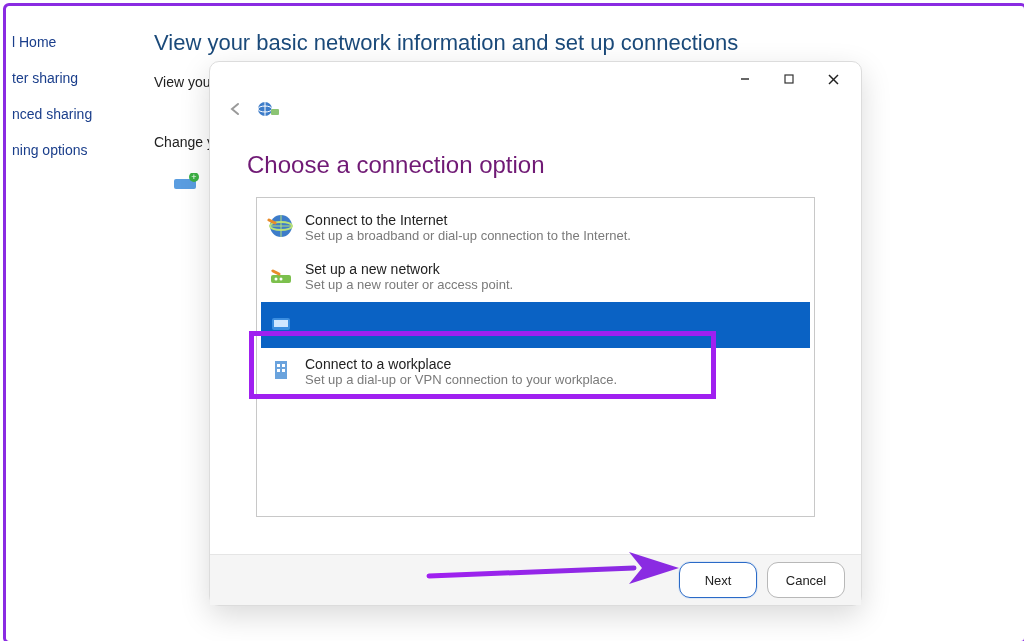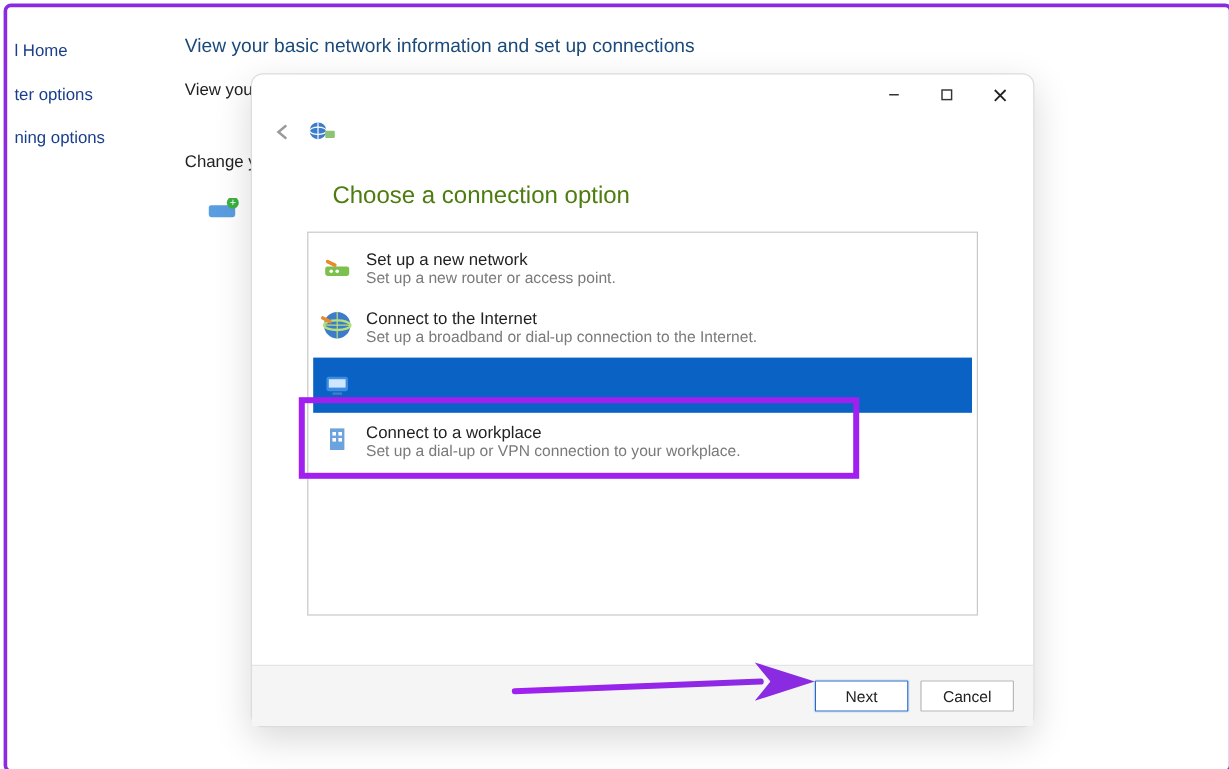--- a/index.html
+++ b/index.html
@@ -31,21 +31,21 @@
     padding: 10px 6px;
     cursor: pointer;
     white-space: nowrap;
   }
   .cp-main {
     position: absolute;
     left: 148px; top: 24px;
   }
   .cp-title {
     color: #1b4a7a;
-    font-size: 16px;
+    font-size: 22px;
     font-weight: 400;
   }
   .cp-sub {
     color: #222; font-size: 14px; margin-top: 18px;
   }
   .cp-change {
     color: #222; font-size: 14px; margin-top: 44px;
   }
   .small-ico {
     display: inline-block;
@@ -81,24 +81,24 @@
     gap: 10px;
     padding: 4px 14px 6px 14px;
     font-size: 15px;
     color: #333;
   }
   .back-arrow {
     color: #888; font-size: 18px;
     padding: 0 4px;
   }
   .dlg-heading {
-    font-size: 20px;
-    color: #4d7c0f;
+    font-size: 24px;
+    color: #701a75;
     font-weight: 400;
-    padding: 24px 0 18px 67px;
+    padding: 24px 0 18px 37px;
   }
   .options-box {
     margin: 0 46px 0 46px;
     border: 1px solid #c8c8c8;
     background: #fff;
     height: 306px;
     padding: 6px 4px;
     position: relative;
   }
   .option {
@@ -139,48 +139,49 @@
     height: 50px;
     background: #f5f5f5;
     border-top: 1px solid #e5e5e5;
     display: flex;
     justify-content: flex-end;
     align-items: center;
     gap: 10px;
     padding-right: 16px;
   }
   .btn {
-    min-width: 78px; height: 26px;
+    min-width: 78px; height: 36px;
     border: 1px solid #b8b8b8;
     background: #fff;
     font-size: 13px;
     color: #222;
     cursor: pointer;
-    border-radius: 1px;
+    border-radius: 11px;
   }
   .btn.primary {
     border: 1px solid #2a6ac7;
     outline: 1px solid #7bb0ee33;
   }
   
   .big-arrow {
     position: absolute;
     left: 418px; top: 532px;
     width: 260px; height: 60px;
     pointer-events: none;
   }
 </style>
 </head>
 <body>
 
 <div class="frame">
 
   <div class="sidebar">
     <div class="sidebar-link">l Home</div>
-    <div class="sidebar-link">ter options</div>
+    <div class="sidebar-link">ter sharing</div>
+    <div class="sidebar-link">nced sharing</div>
     <div class="sidebar-link">ning options</div>
   </div>
 
   <div class="cp-main">
     <div class="cp-title">View your basic network information and set up connections</div>
     <div class="cp-sub">View you</div>
     <div class="cp-change">Change y</div>
     <div class="small-ico" style="margin-top:8px;margin-left:18px;">
       <svg width="30" height="22">
           <rect x="2" y="6" width="22" height="10" fill="#5a9de0" rx="2"></rect>
@@ -233,44 +234,44 @@
       </span>
     </div>
 
     <div class="dlg-heading">Choose a connection option</div>
 
     <div class="options-box">
 
       <div class="option">
         <span class="opt-icon">
           <svg width="28" height="28">
+              <circle cx="14" cy="14" r="11" fill="#3d7cc9"></circle>
+              <ellipse cx="14" cy="14" rx="11" ry="4" fill="none" stroke="#b7e07a" stroke-width="2"></ellipse>
+              <path d="M14 3v22M3 14h22" stroke="#b7e07a" stroke-width="1"></path>
+              <path d="M2 8l6 3" stroke="#e88b2a" stroke-width="3" stroke-linecap="round"></path>
+            </svg>
+        </span>
+        <span class="opt-text">
+          <div class="opt-title">Connect to the Internet</div>
+          <div class="opt-desc">Set up a broadband or dial-up connection to the Internet.</div>
+        </span>
+      </div>
+
+      <div class="option">
+        <span class="opt-icon">
+          <svg width="28" height="28">
               <rect x="4" y="14" width="20" height="8" rx="2" fill="#7cc04d"></rect>
               <circle cx="9" cy="18" r="1.5" fill="#fff"></circle>
               <circle cx="14" cy="18" r="1.5" fill="#fff"></circle>
               <path d="M6 10l6 3" stroke="#e88b2a" stroke-width="3" stroke-linecap="round"></path>
             </svg>
         </span>
         <span class="opt-text">
           <div class="opt-title">Set up a new network</div>
           <div class="opt-desc">Set up a new router or access point.</div>
-        </span>
-      </div>
-
-      <div class="option">
-        <span class="opt-icon">
-          <svg width="28" height="28">
-              <circle cx="14" cy="14" r="11" fill="#3d7cc9"></circle>
-              <ellipse cx="14" cy="14" rx="11" ry="4" fill="none" stroke="#b7e07a" stroke-width="2"></ellipse>
-              <path d="M14 3v22M3 14h22" stroke="#b7e07a" stroke-width="1"></path>
-              <path d="M2 8l6 3" stroke="#e88b2a" stroke-width="3" stroke-linecap="round"></path>
-            </svg>
-        </span>
-        <span class="opt-text">
-          <div class="opt-title">Connect to the Internet</div>
-          <div class="opt-desc">Set up a broadband or dial-up connection to the Internet.</div>
         </span>
       </div>
 
       <div class="option selected">
         <span class="opt-icon">
           <svg width="28" height="28">
               <rect x="5" y="8" width="18" height="12" rx="2" fill="#3a8de0"></rect>
               <rect x="7" y="10" width="14" height="7" fill="#cfe6ff"></rect>
               <rect x="10" y="21" width="8" height="2" fill="#4a7bbf"></rect>
             </svg>

